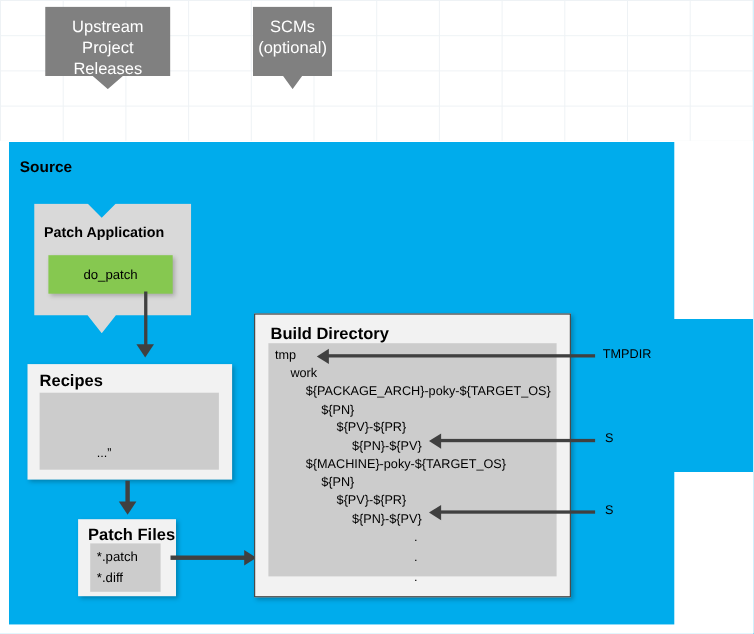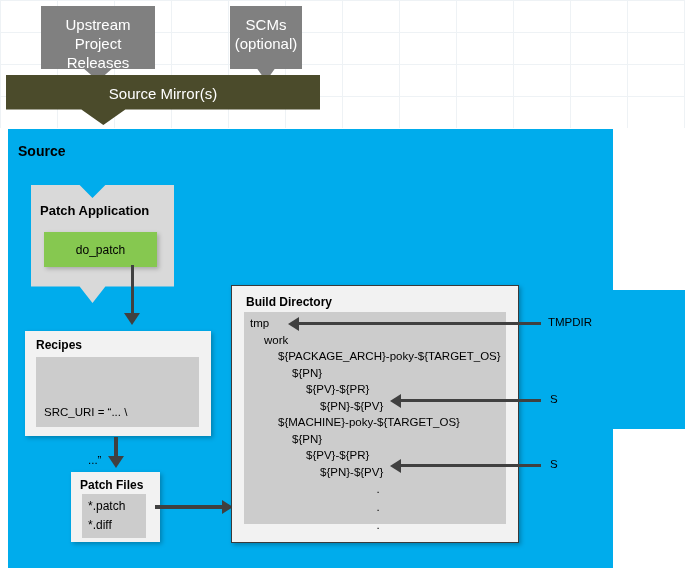--- a/index.html
+++ b/index.html
@@ -139,21 +139,21 @@
 
   
   .white-card {
     position: absolute;
     background: #F2F2F2;
     filter: drop-shadow(2px 2px 2px rgba(0,0,0,0.25));
   }
   #card-recipes { left: 25px; top: 331px; width: 186px; height: 105px; }
   .card-title {
     position: absolute;
-    font-size: 12px;
+    font-size: 15px;
     font-weight: bold;
     color: #000000;
   }
   #title-recipes { left: 36px; top: 338px; }
   .inner-gray {
     position: absolute;
     background: #CCCCCC;
   }
   #inner-recipes { left: 36px; top: 357px; width: 163px; height: 70px; }
   .src-uri {
@@ -252,36 +252,32 @@
   </div>
 
 
   <div id="box-scms" class="chev-gray">
     <span>
       <span>SCMs</span><br>
       <span>(optional)</span>
     </span>
   </div>
 
-  <div class="chev-olive">
-    <span>Source Mirror(s)</span>
-  </div>
 
   <div class="chev-card"></div>
   <div class="chev-card-title">Patch Application</div>
   <div class="green-box">do_patch</div>
 
   <div class="arrow-line" style="left:131px; top:265px; width:3px; height:50px;"></div>
   <div class="arrow-head ah-down" style="left:124px; top:313px;"></div>
 
   <div id="card-recipes" class="white-card"></div>
   <div id="title-recipes" class="card-title">Recipes</div>
   <div id="inner-recipes" class="inner-gray"></div>
   <div class="src-uri">
-    <div class="src-line-1">SRC_URI = “... \</div>
     <div class="src-line-3">...”</div>
   </div>
 
   <div class="arrow-line" style="left:114px; top:437px; width:4px; height:22px;"></div>
   <div class="arrow-head ah-down" style="left:108px; top:456px;"></div>
 
   <div id="card-patchfiles" class="white-card"></div>
   <div id="title-patchfiles" class="card-title">Patch Files</div>
   <div id="inner-patchfiles" class="inner-gray"></div>
   <div class="patch-list">

